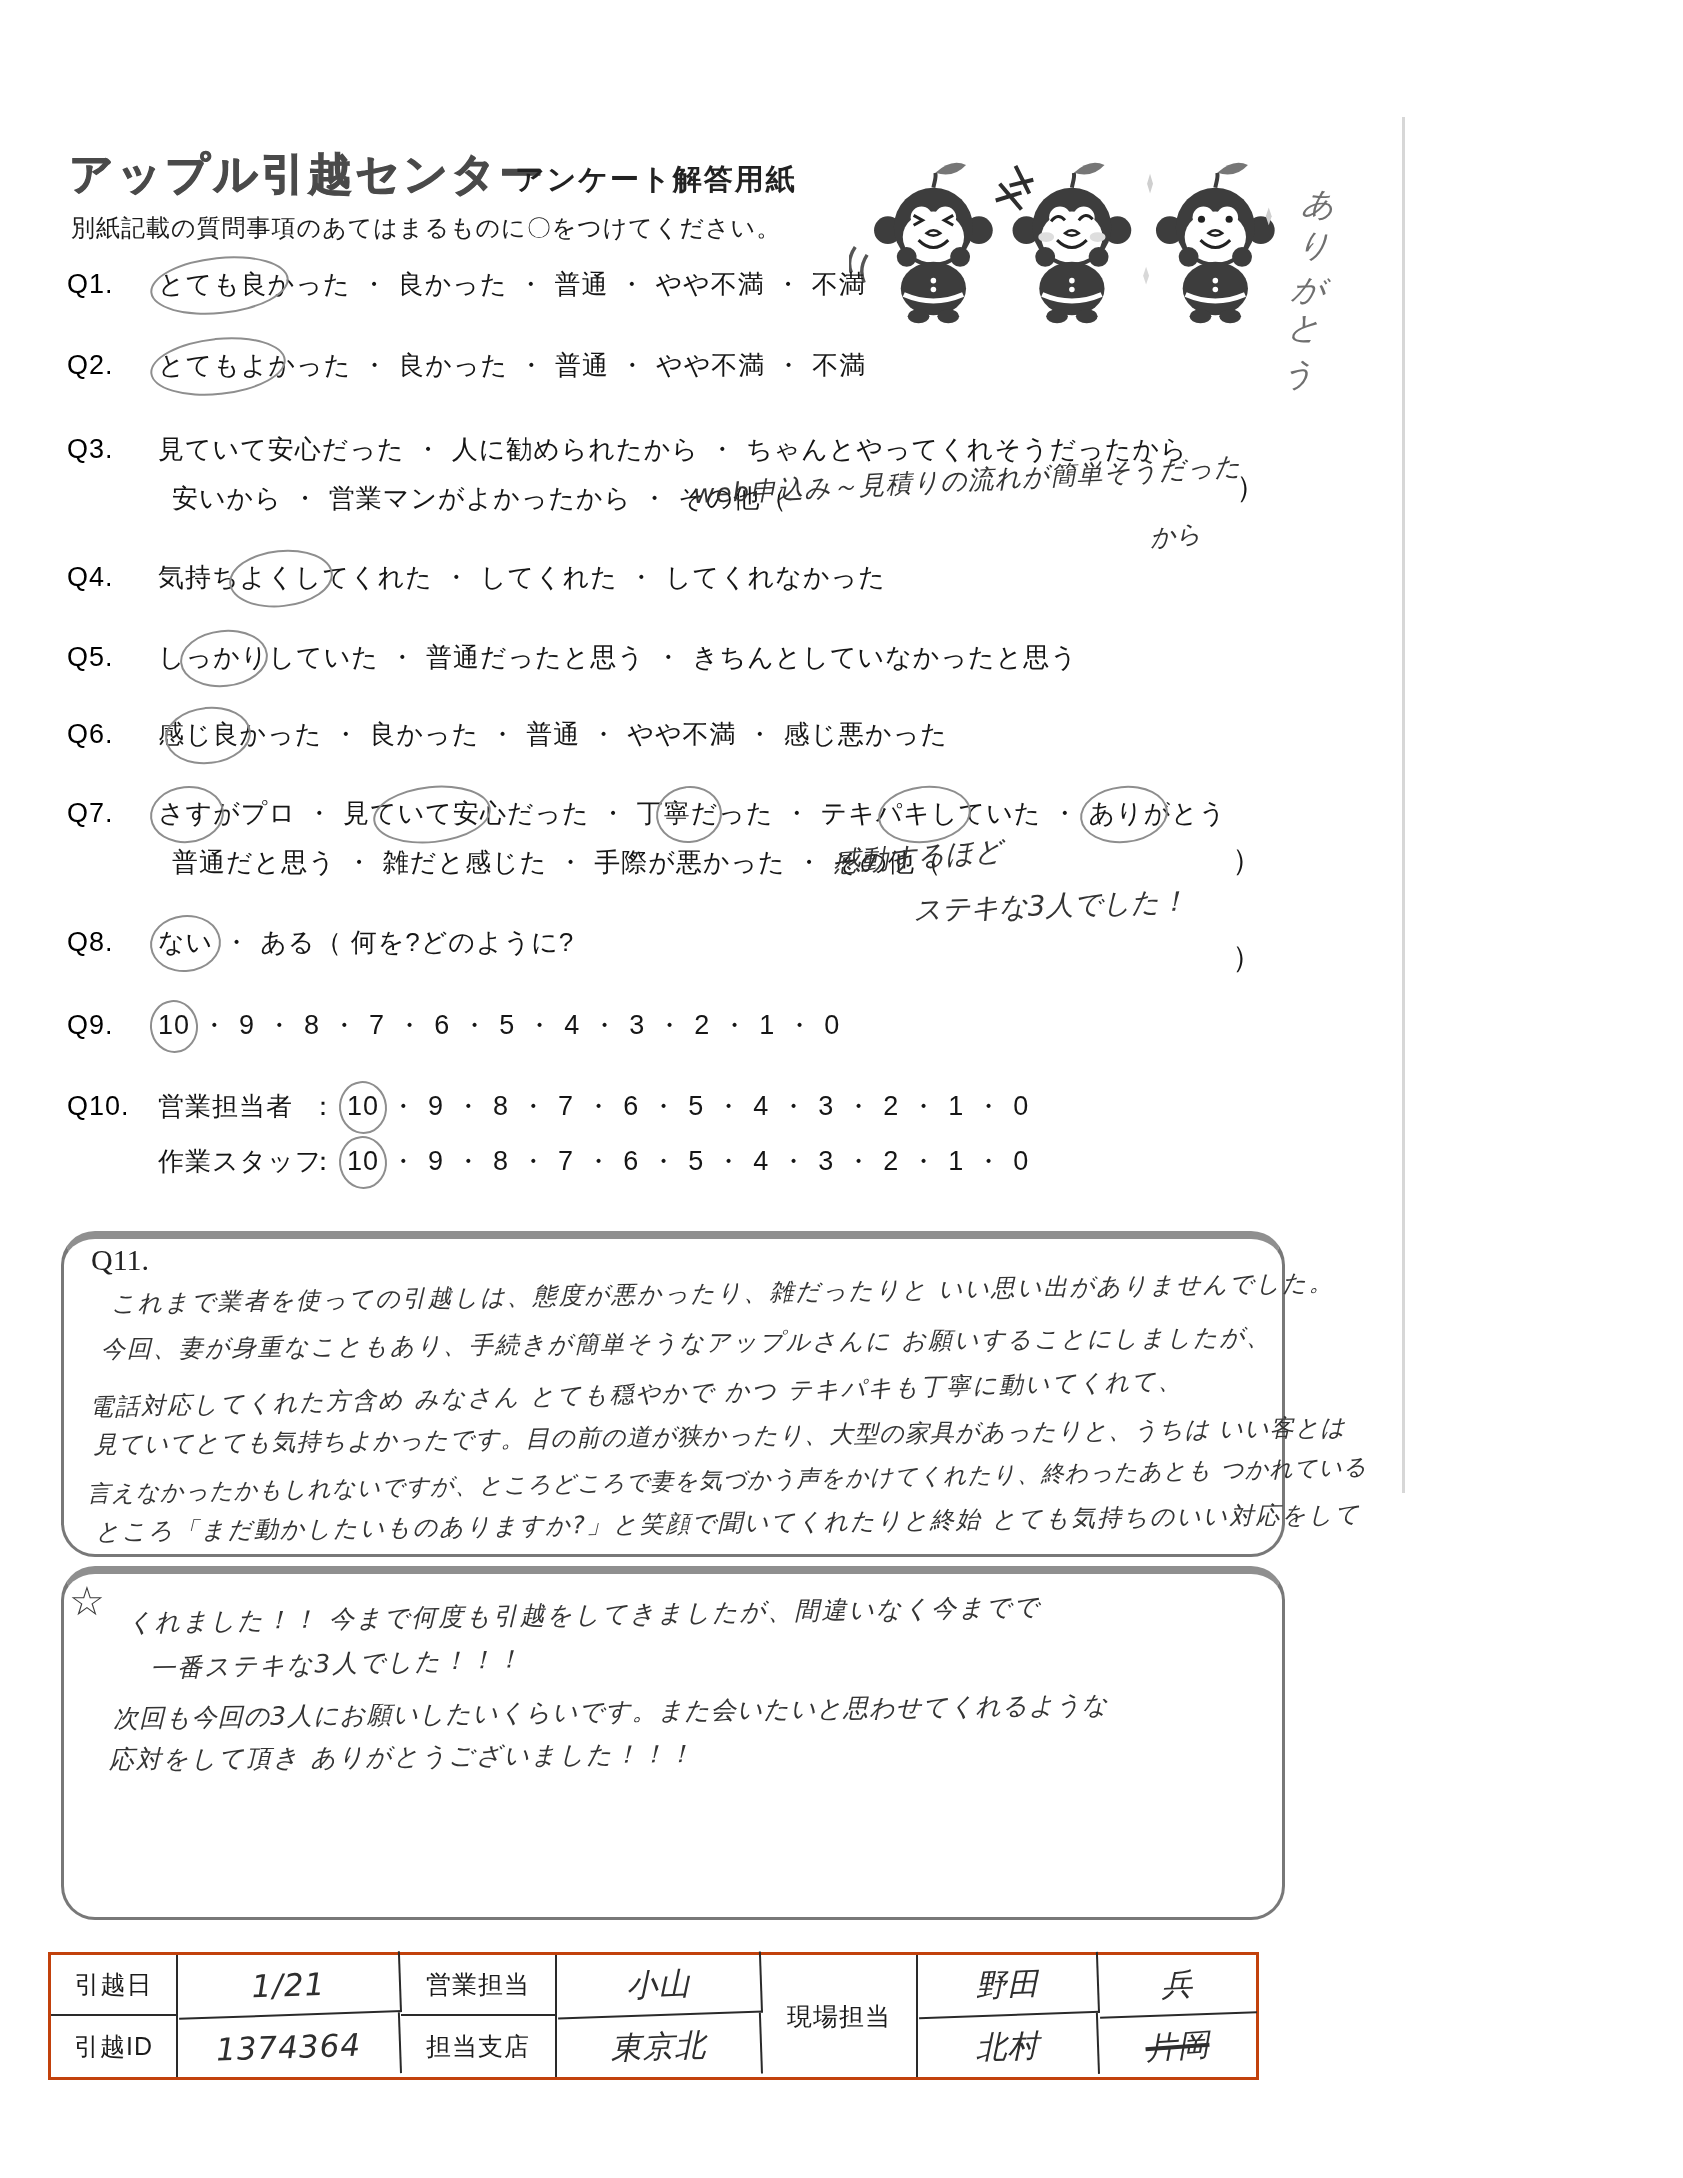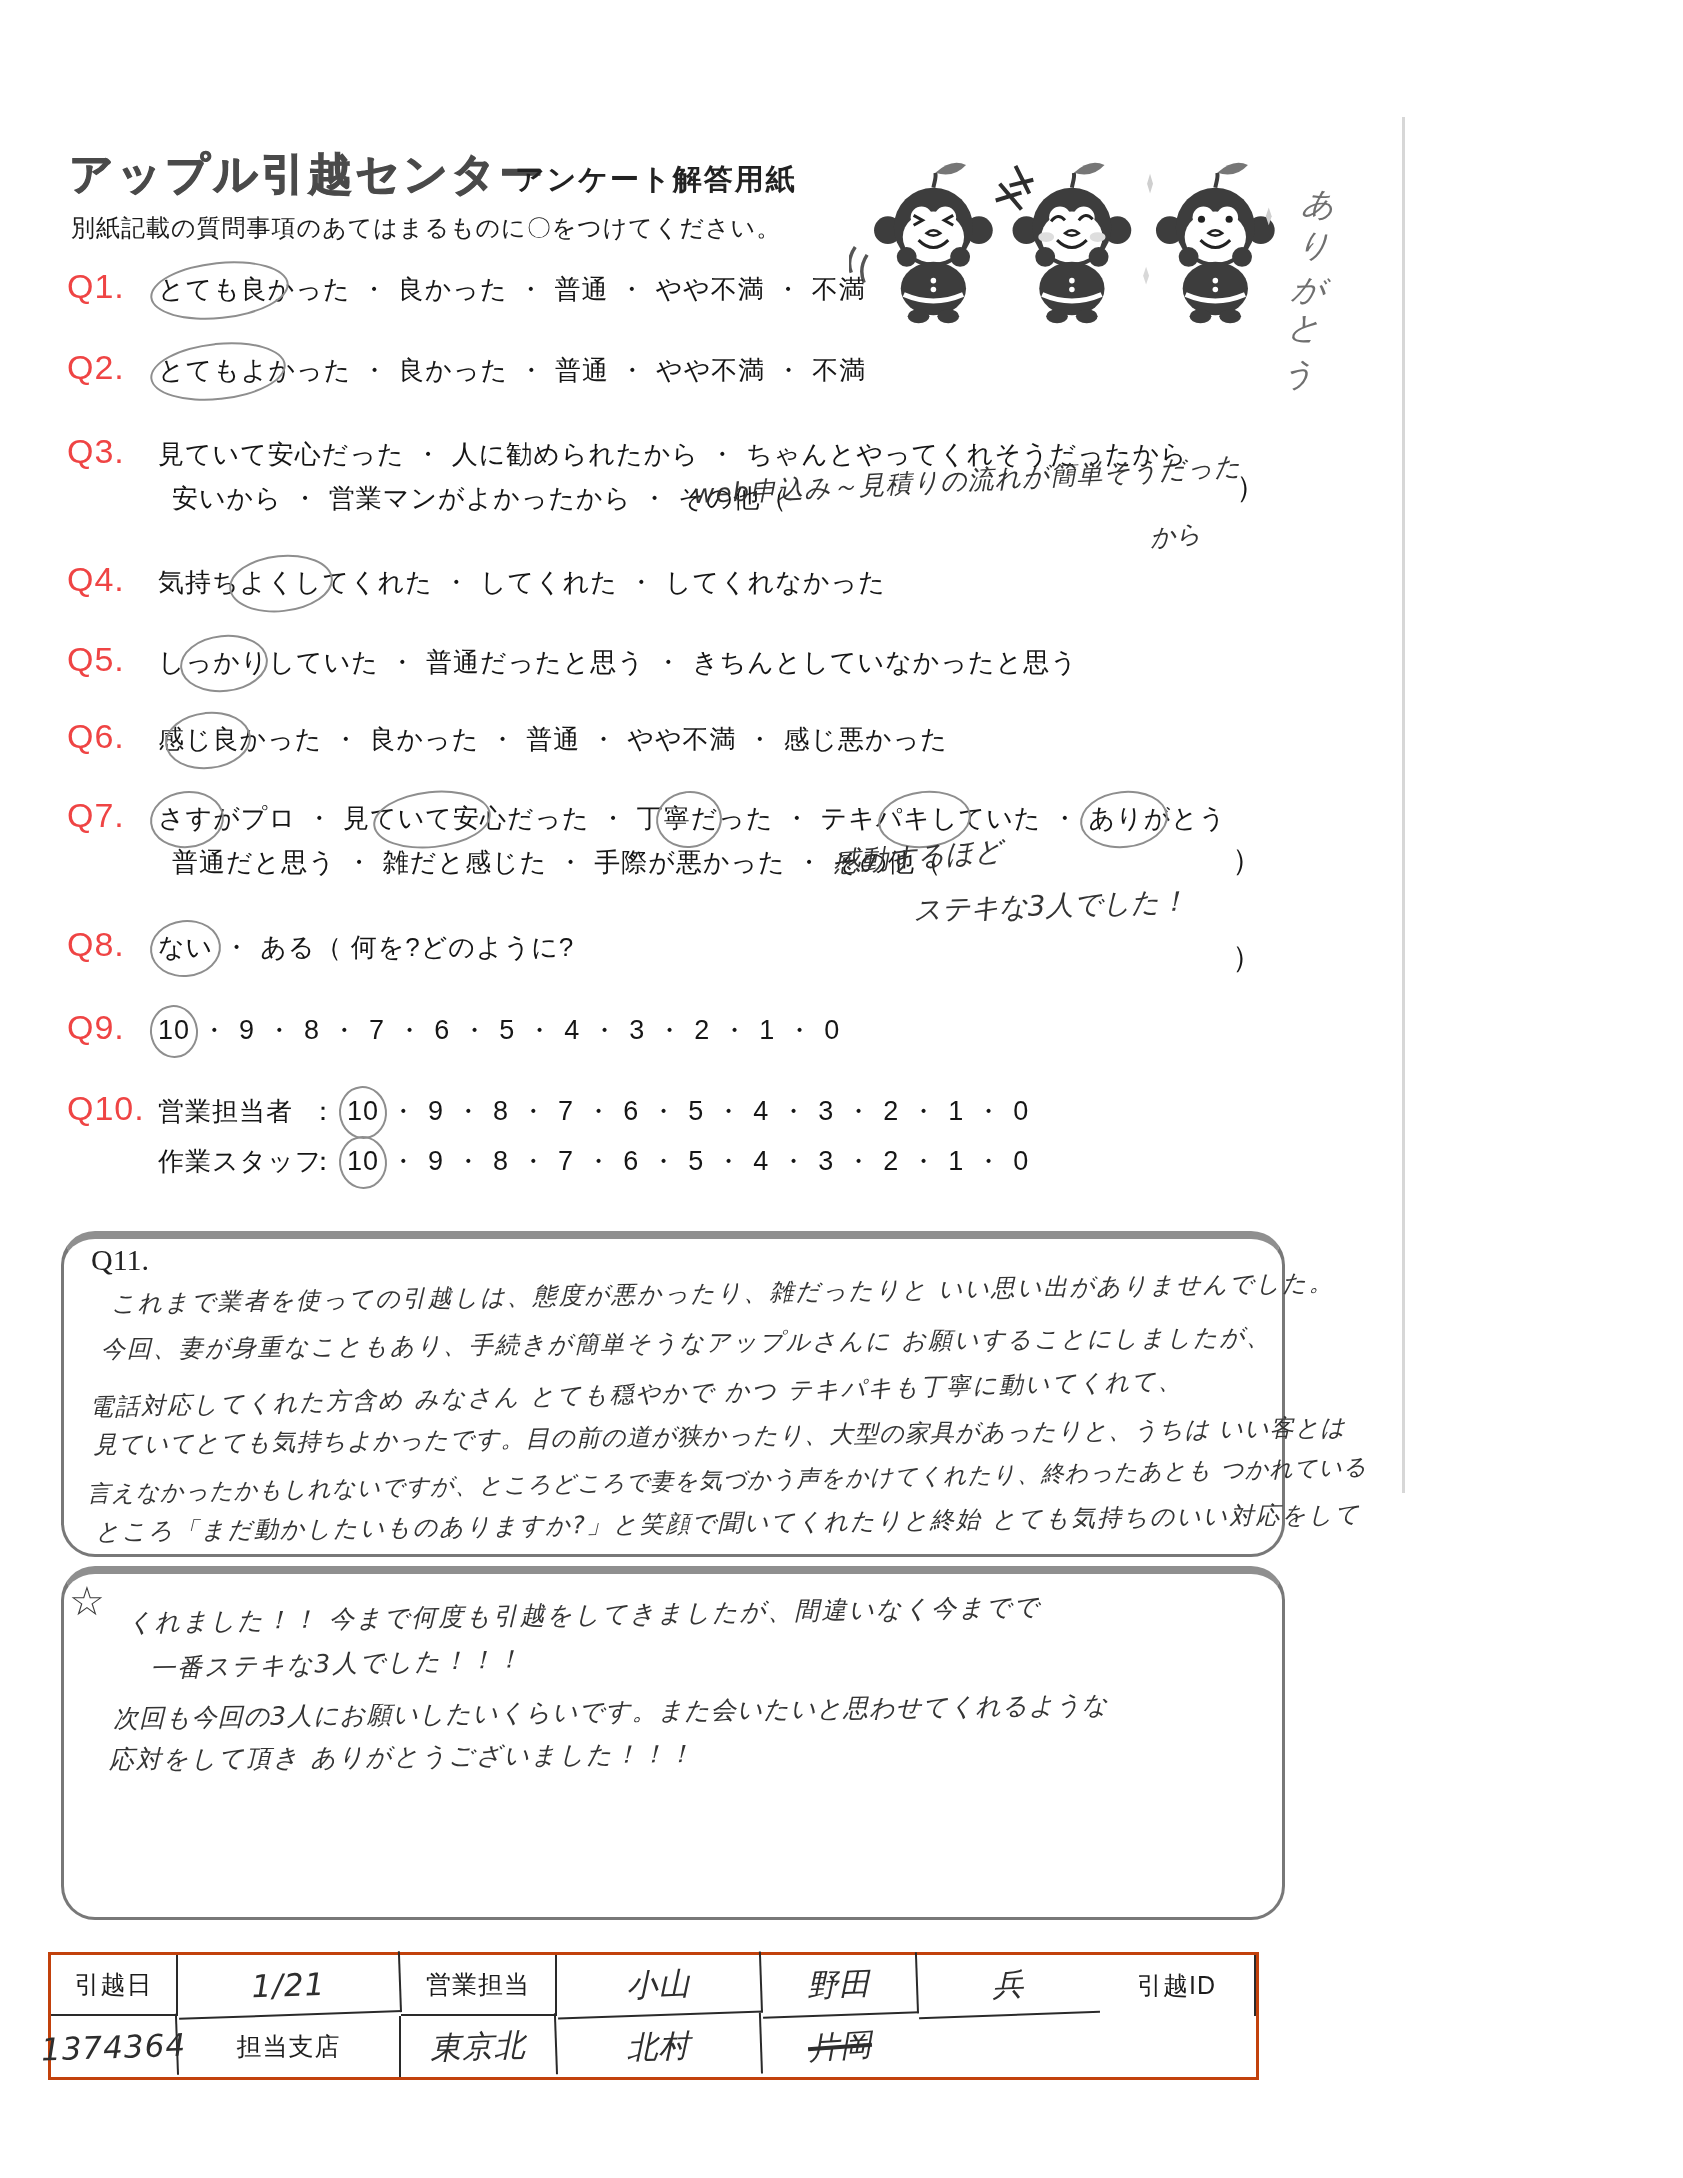--- a/index.html
+++ b/index.html
@@ -6,21 +6,21 @@
   body{width:1683px;height:2178px;position:relative;overflow:hidden;
        font-family:"Liberation Sans",sans-serif;color:#1c1c1c;}
   
   .brand{position:absolute;left:69px;top:145px;font-size:44px;font-weight:bold;
          color:#4a4a4a;letter-spacing:3px;-webkit-text-stroke:1px #4a4a4a;}
   .form-title{position:absolute;left:515px;top:160px;font-size:29px;font-weight:bold;
          color:#222;letter-spacing:2px;}
   .instruction{position:absolute;left:71px;top:212px;font-size:24px;letter-spacing:1px;color:#1d1d1d;}
   
   .q-row{position:absolute;left:67px;white-space:nowrap;font-size:26px;letter-spacing:1px;color:#161616;}
-  .q-label{display:inline-block;width:91px;font-size:34px;color:#ef4444;}
+  .q-label{display:inline-block;width:91px;font-size:27px;color:#000000;}
   .indent{left:172px;text-align:center;}
   .sep{margin:0 10px;color:#161616;}
   .nsep{margin:0 11px;}
   .opt{display:inline-block;}
   .colon{display:inline-block;margin:0 10px 0 2px;}
   .q10-name{display:inline-block;width:150px;}
   .num{font-size:27px;}
   
   .circled{position:relative;}
   .circled::after{content:"";position:absolute;border:2.5px solid #8e8e8e;border-radius:50%;
@@ -182,20 +182,21 @@
 <div class="hw" style="left:127px;top:1598px;font-size:25px;letter-spacing:2px;transform:rotate(-1deg)">くれました！！ 今まで何度も引越をしてきましたが、間違いなく今までで</div>
 <div class="hw" style="left:150px;top:1647px;font-size:25px;letter-spacing:2px;transform:rotate(-1.5deg)">一番ステキな3人でした！！！</div>
 <div class="hw" style="left:113px;top:1695px;font-size:25px;letter-spacing:1px;transform:rotate(-0.8deg)">次回も今回の3人にお願いしたいくらいです。また会いたいと思わせてくれるような</div>
 <div class="hw" style="left:109px;top:1740px;font-size:25px;letter-spacing:2px;transform:rotate(-0.6deg)">応対をして頂き ありがとうございました！！！</div>
 
 <div class="ftable">
   <div class="cell">引越日</div>
   <div class="cell hw-cell">1/21</div>
   <div class="cell">営業担当</div>
   <div class="cell hw-cell">小山</div>
+  <div class="cell span2">現場担当</div>
   <div class="cell hw-cell">野田</div>
   <div class="cell hw-cell last-col">兵</div>
   <div class="cell last-row">引越ID</div>
   <div class="cell hw-cell last-row">1374364</div>
   <div class="cell last-row">担当支店</div>
   <div class="cell hw-cell last-row">東京北</div>
   <div class="cell hw-cell last-row">北村</div>
   <div class="cell hw-cell crossed last-row last-col">片岡</div>
 </div>
 

